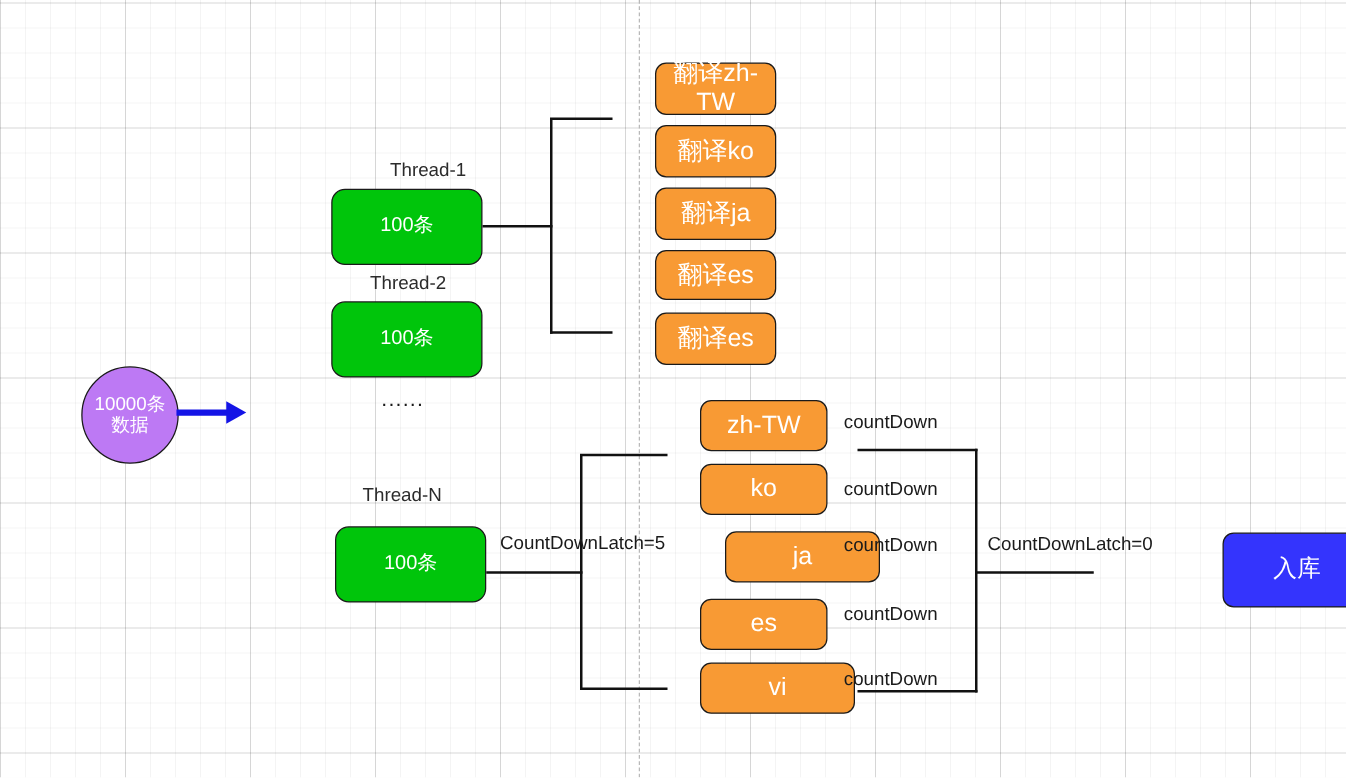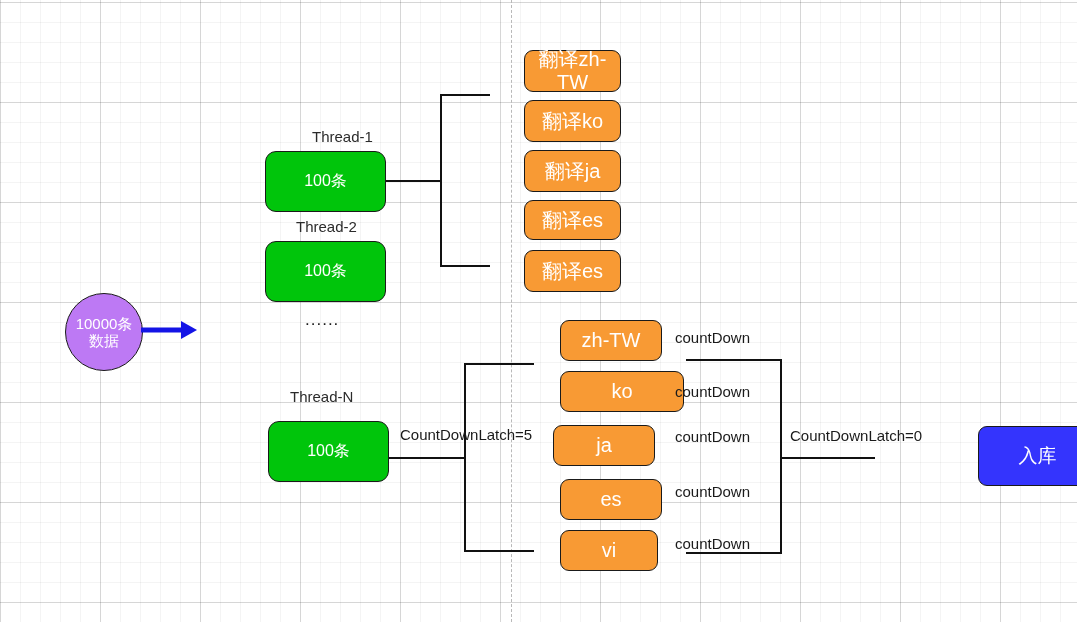--- a/index.html
+++ b/index.html
@@ -150,30 +150,30 @@
   <div class="line hline" style="left:389px; top:457px; width:77px;"></div>
   <div class="line vline" style="left:464px; top:364px; height:188px;"></div>
   <div class="line hline" style="left:464px; top:363px; width:70px;"></div>
   <div class="line hline" style="left:464px; top:550px; width:70px;"></div>
 
   <div class="caption" style="left:400px; top:426px;">CountDownLatch=5</div>
 
   <div class="node orange" style="left:560px; top:320px; width:102px; height:41px;">
     <span>zh-TW</span>
   </div>
-  <div class="node orange" style="left:560px; top:371px; width:124px; height:41px;">
+  <div class="node orange" style="left:560px; top:371px; width:102px; height:41px;">
     <span>ko</span>
   </div>
-  <div class="node orange" style="left:553px; top:425px; width:102px; height:41px;">
+  <div class="node orange" style="left:580px; top:425px; width:124px; height:41px;">
     <span>ja</span>
   </div>
   <div class="node orange" style="left:560px; top:479px; width:102px; height:41px;">
     <span>es</span>
   </div>
-  <div class="node orange" style="left:560px; top:530px; width:98px; height:41px;">
+  <div class="node orange" style="left:560px; top:530px; width:124px; height:41px;">
     <span>vi</span>
   </div>
 
   <div class="caption" style="left:675px; top:329px;">countDown</div>
   <div class="caption" style="left:675px; top:383px;">countDown</div>
   <div class="caption" style="left:675px; top:428px;">countDown</div>
   <div class="caption" style="left:675px; top:483px;">countDown</div>
   <div class="caption" style="left:675px; top:535px;">countDown</div>
 
   <div class="line hline" style="left:686px; top:359px; width:96px;"></div>

